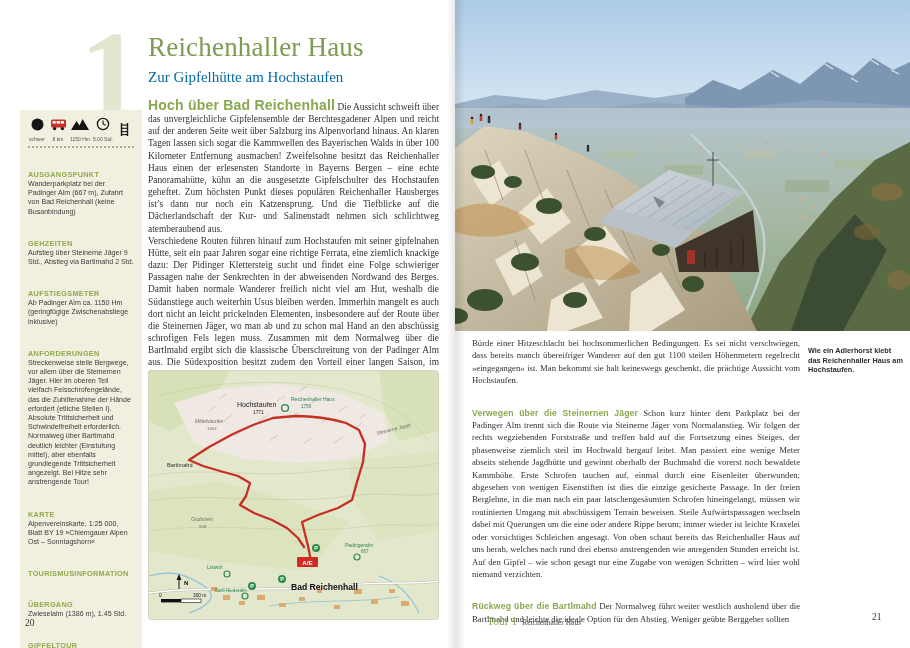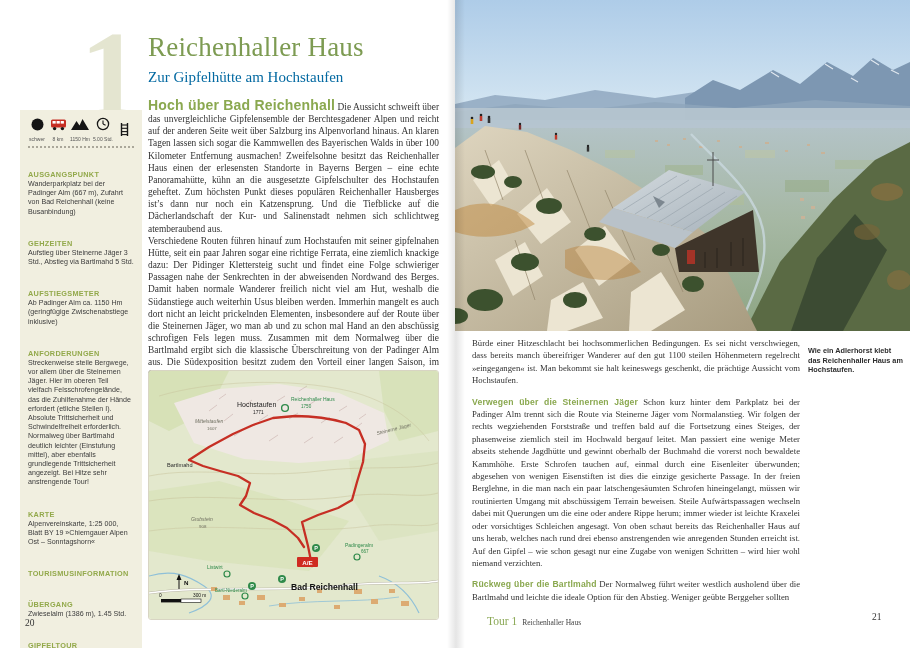--- a/index.html
+++ b/index.html
@@ -39,21 +39,21 @@
        overflow:hidden;border:1px solid #d8d5c3;box-sizing:border-box;}
 
   
   .photo{position:absolute;left:455px;top:0;width:455px;height:331px;}
   .caption{position:absolute;left:808px;top:346px;width:96px;
            font-family:"Liberation Sans",sans-serif;font-weight:bold;font-size:7.3px;
            line-height:9.6px;color:#2e2e2e;}
   .right-text{position:absolute;left:472px;top:337px;width:328px;font-size:8.7px;
               line-height:12.4px;text-align:justify;color:#333;}
   .right-text p{margin:0;}
-  .right-text p + p{margin-top:9px;}
+  .right-text p + p{margin-top:20px;}
   .lead2{font-family:"Liberation Sans",sans-serif;font-weight:bold;color:#8aa84f;
          font-size:8.6px;letter-spacing:.2px;}
 
   
   .page-num{position:absolute;font-size:9.5px;color:#333;font-family:"Liberation Serif",serif;}
   .pn-left{left:25px;top:612px;margin-top:6px;}
   .pn-right{left:872px;top:612px;}
   .footer-right{position:absolute;left:487px;top:611px;white-space:nowrap;}
   .footer-tour{font-family:"Liberation Serif",serif;font-size:11.5px;color:#8aa855;}
   .footer-title{font-family:"Liberation Serif",serif;font-size:7.5px;color:#444;margin-left:5px;}
@@ -122,21 +122,21 @@
           </svg>
         </span>
         <div class="lbl"></div>
       </div>
     </div>
     <div class="icons-sep"></div>
 
     <div class="ib-heading">AUSGANGSPUNKT</div>
     <div class="ib-text">Wanderparkplatz bei der Padinger Alm (667 m), Zufahrt von Bad Reichenhall (keine Busanbindung)</div>
     <div class="ib-heading">GEHZEITEN</div>
-    <div class="ib-text">Aufstieg über Steinerne Jäger 3 Std., Abstieg via Bartlmahd 5 Std.</div>
+    <div class="ib-text">Aufstieg über Steinerne Jäger 9 Std., Abstieg via Bartlmahd 2 Std.</div>
     <div class="ib-heading">AUFSTIEGSMETER</div>
     <div class="ib-text">Ab Padinger Alm ca. 1150 Hm (geringfügige Zwischenabstiege inklusive)</div>
     <div class="ib-heading">ANFORDERUNGEN</div>
     <div class="ib-text">Streckenweise steile Bergwege, vor allem über die Steinernen Jäger. Hier im oberen Teil vielfach Felsschrofengelände, das die Zuhilfenahme der Hände erfordert (etliche Stellen I). Absolute Trittsicherheit und Schwindelfreiheit erforderlich. Normalweg über Bartlmahd deutlich leichter (Einstufung mittel), aber ebenfalls grundlegende Trittsicherheit angezeigt. Bei Hitze sehr anstrengende Tour!</div>
     <div class="ib-heading">KARTE</div>
     <div class="ib-text">Alpenvereinskarte, 1:25 000, Blatt BY 19 »Chiemgauer Alpen Ost – Sonntagshorn«</div>
     <div class="ib-heading">TOURISMUSINFORMATION</div>
     <div class="ib-heading">ÜBERGANG</div>
     <div class="ib-text">Zwieselalm (1386 m), 1.45 Std.</div>
     <div class="ib-heading">GIPFELTOUR</div>

